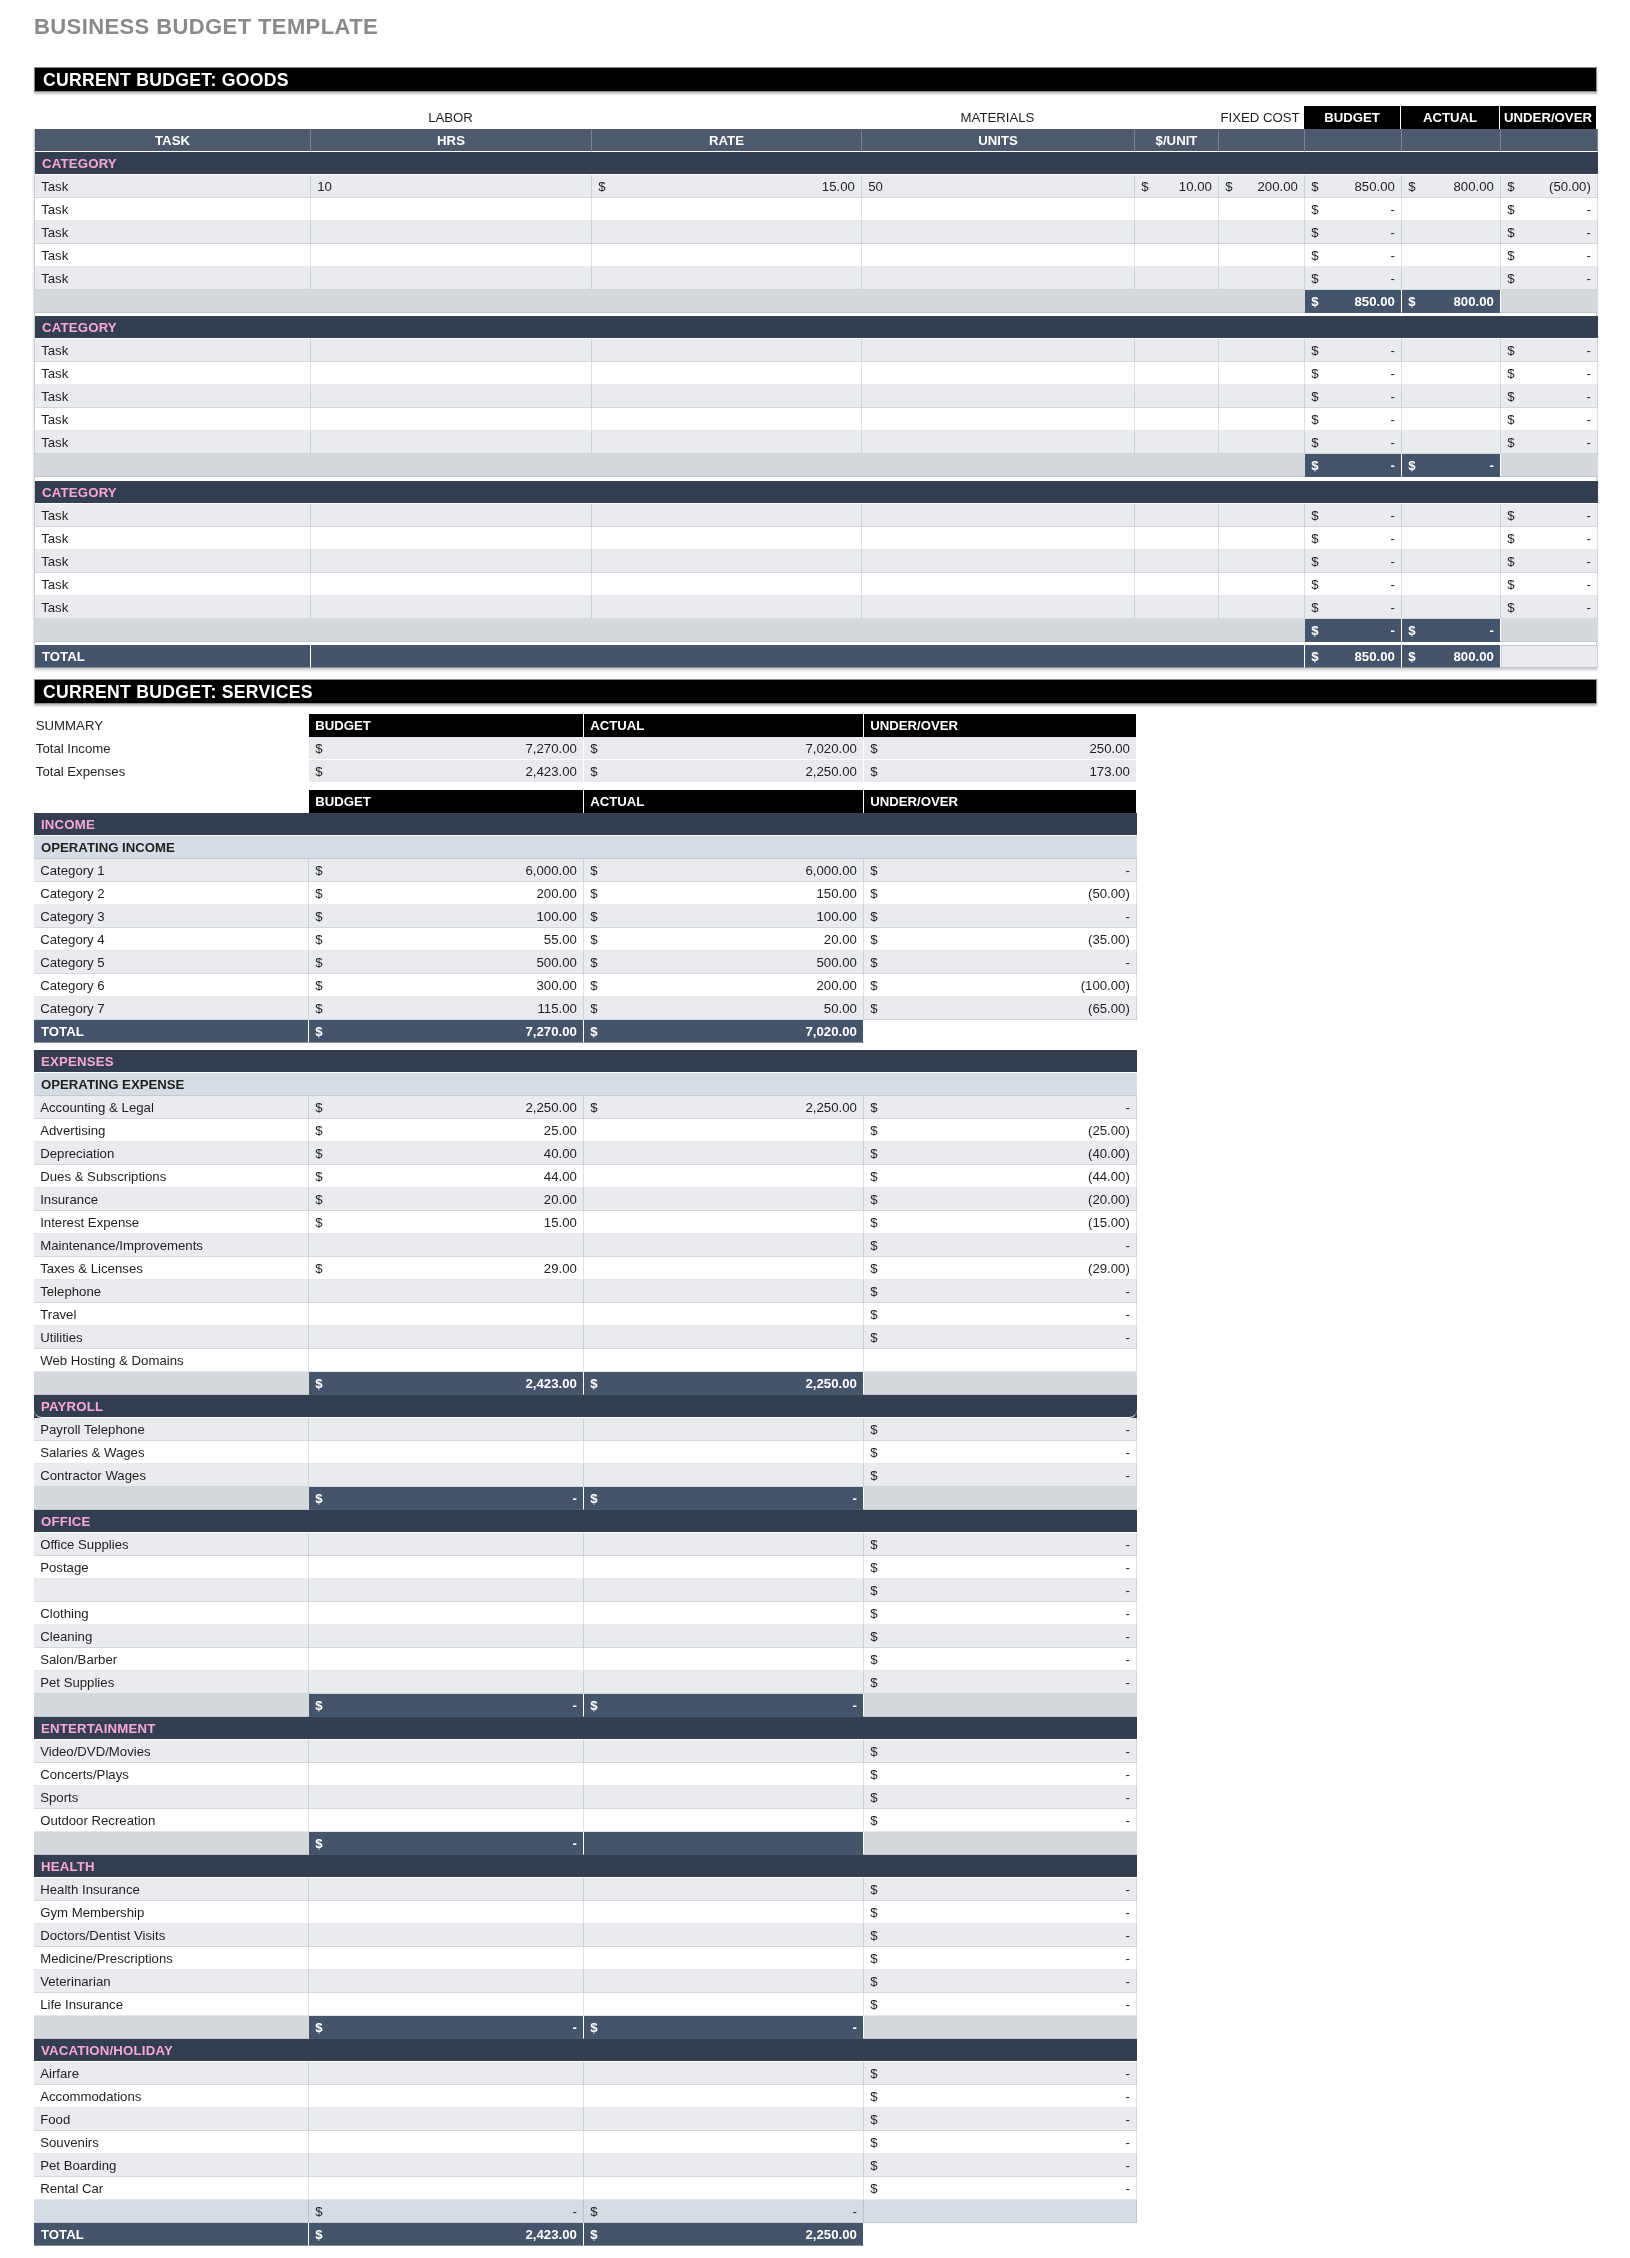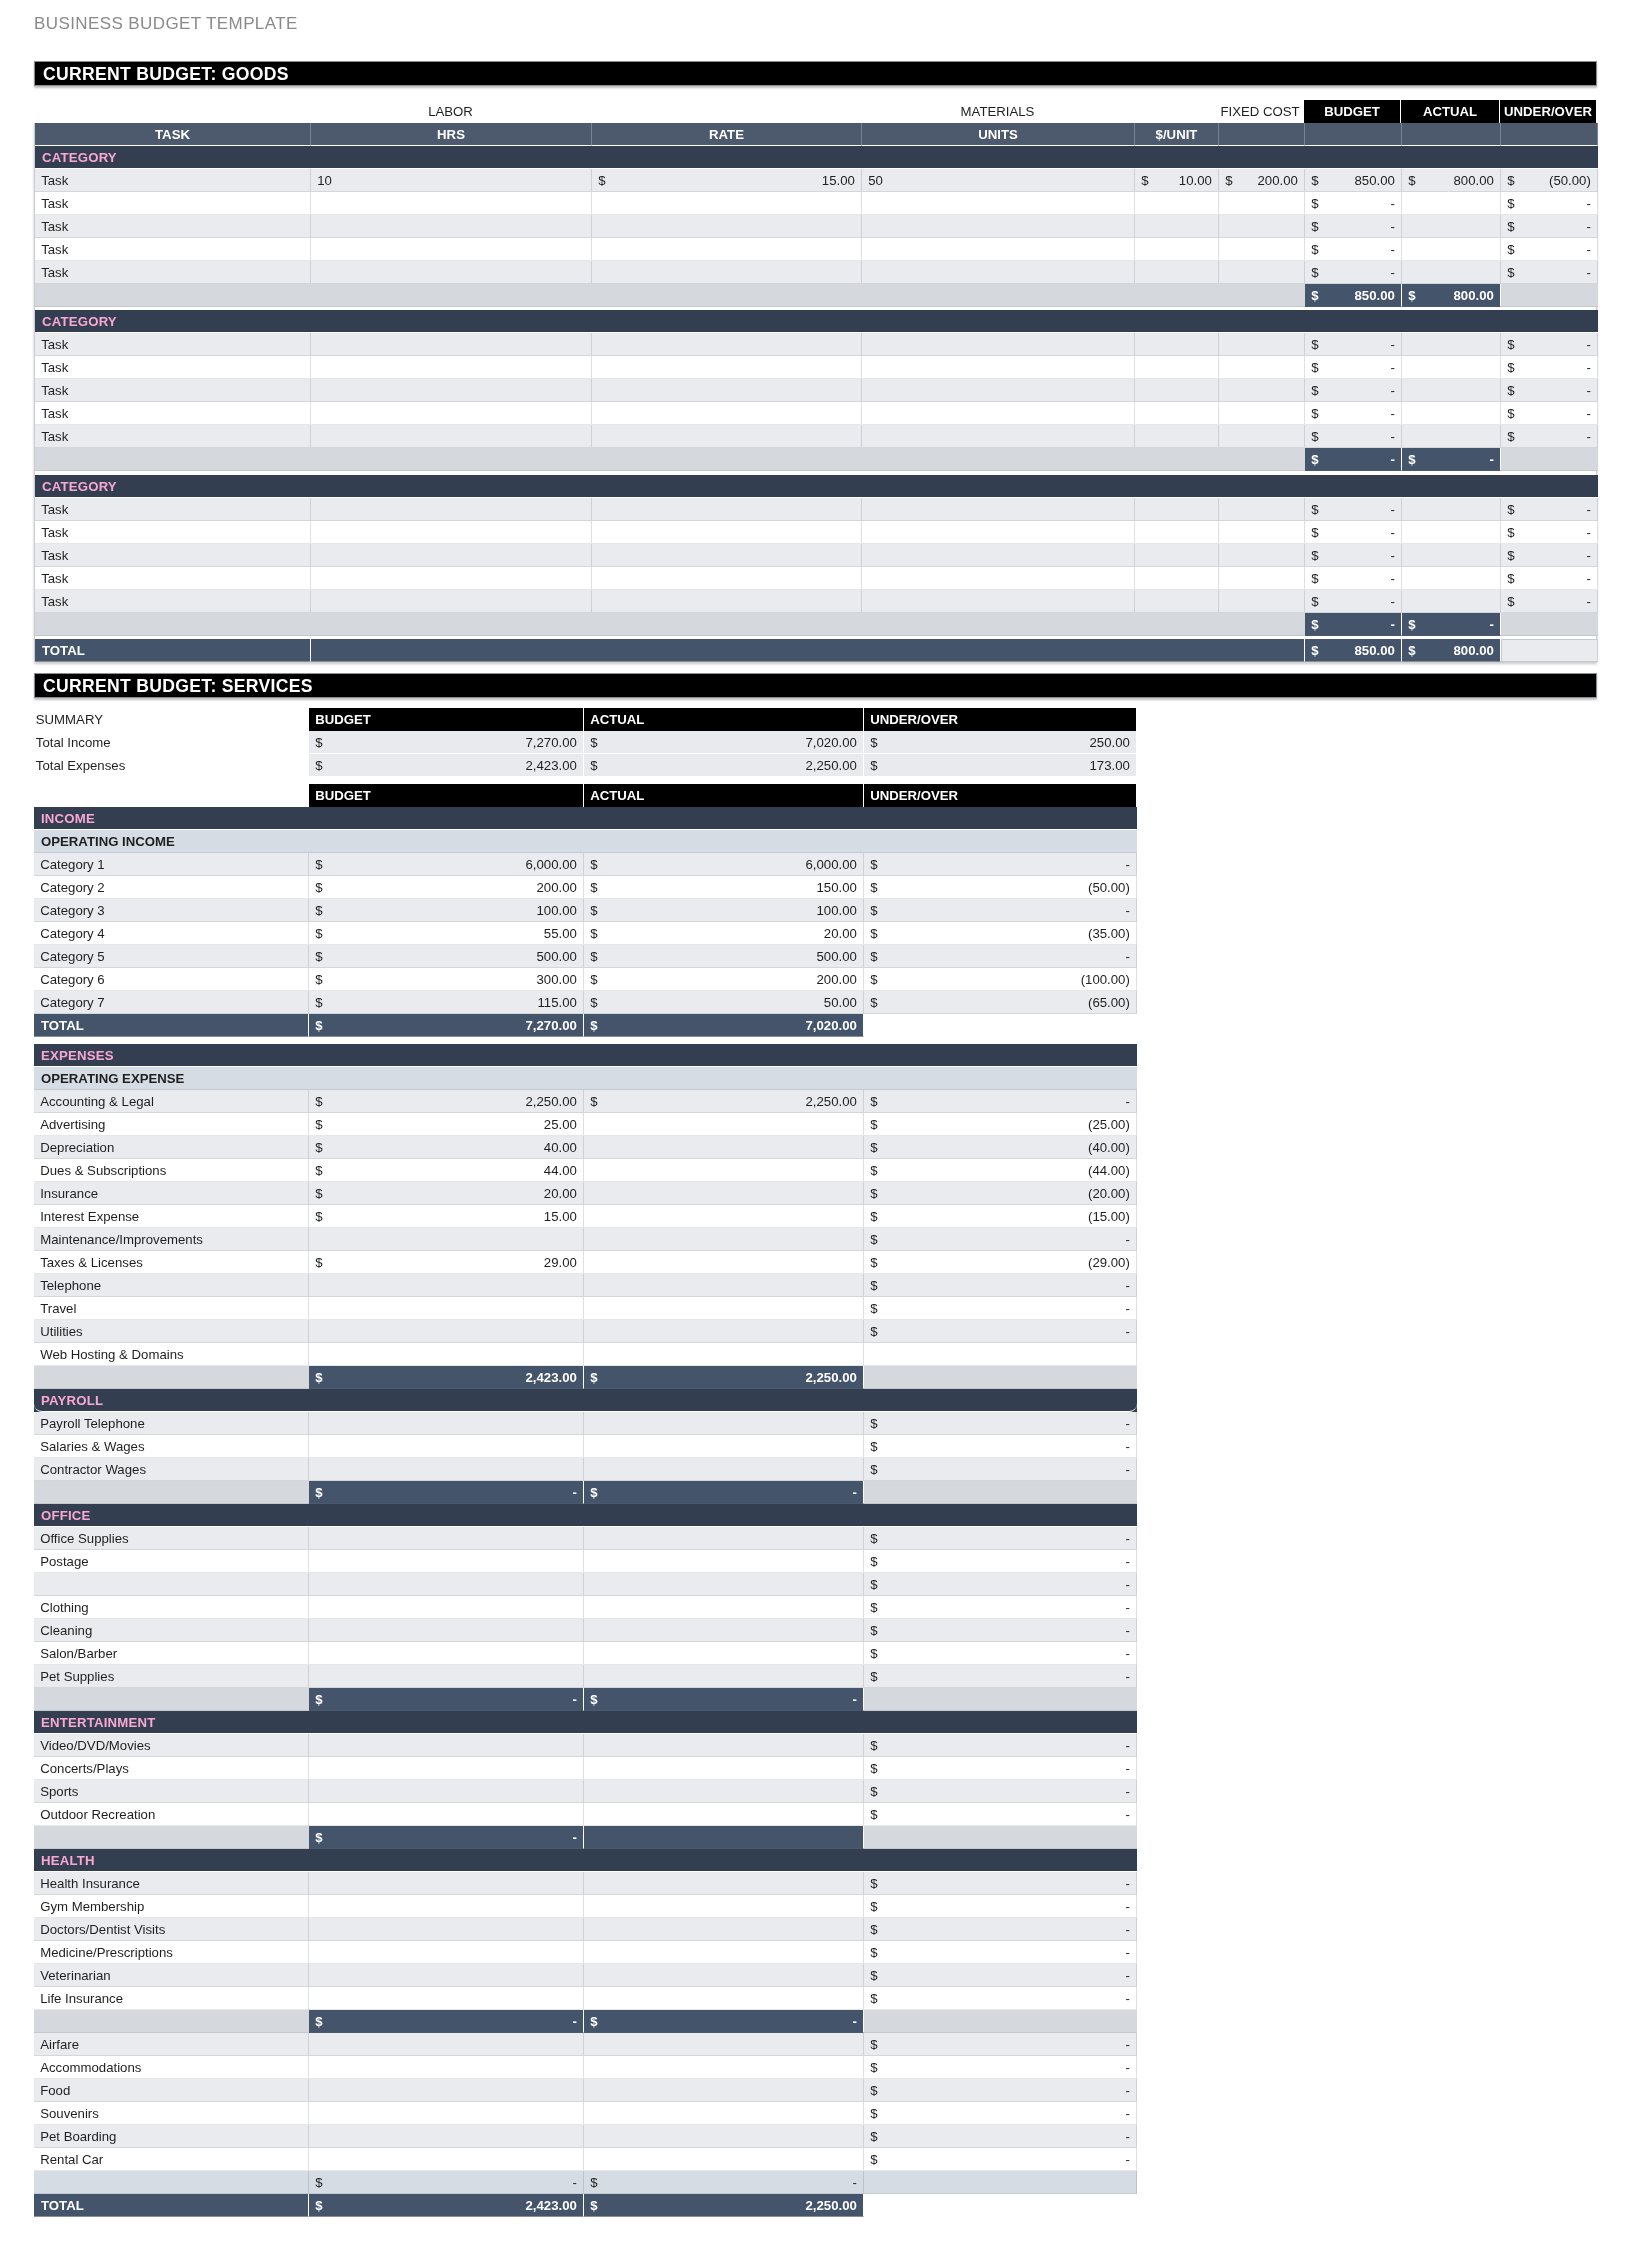--- a/index.html
+++ b/index.html
@@ -1,20 +1,20 @@
 <!DOCTYPE html>
 <html style="font-size:14px"><head>
 <meta charset="utf-8">
 <style>
   * { box-sizing: border-box; margin: 0; padding: 0; }
   html,body { width:1630px; height:2258px; background:#fff;
     font-family:"Liberation Sans","DejaVu Sans",sans-serif; color:#1f1f1f; }
   .content { margin-left:34px; width:1563px; padding-top:14px; }
 
-  .page-title { font-size:17px; font-weight:normal; color:#8a8a8a; letter-spacing:0.4px; margin-bottom:26.5px; }
+  .page-title { font-size:22px; font-weight:bold; color:#8a8a8a; letter-spacing:0.4px; margin-bottom:26.5px; }
 
   .section-bar { width:1563px; height:25px; line-height:24px; background:#000; color:#fff;
     font-weight:bold; font-size:17.6px; padding-left:8px; letter-spacing:0.3px;
     border:0.9px solid #8a8f96; box-shadow:0 1.8px 1.8px rgba(0,0,0,.25); }
   .bar-goods { margin-top:14px; }
   .bar-services { margin-top:10.6px;padding-left:8px; }
 
   .row { display:flex; width:1563px; height:23px; line-height:23px; font-size:13.2px; }
   .srow { width:1103px; }
   .cell { height:23px; overflow:hidden; white-space:nowrap; border-right:0.9px solid rgba(110,120,135,.22);
@@ -984,20 +984,23 @@
         <div class="cell money s2 dark">
           <span>$</span>
           <span>-</span>
         </div>
         <div class="cell money s3 dark">
           <span>$</span>
           <span>-</span>
         </div>
         <div class="cell s4 ltfill"></div>
       </div>
+      <div class="row srow sechead">
+        <div class="cell" style="width: 1103px;">VACATION/HOLIDAY</div>
+      </div>
       <div class="row srow light">
         <div class="cell plain s1">Airfare</div>
         <div class="cell money s2"></div>
         <div class="cell money s3"></div>
         <div class="cell money s4">
           <span>$</span>
           <span>-</span>
         </div>
       </div>
       <div class="row srow white">

